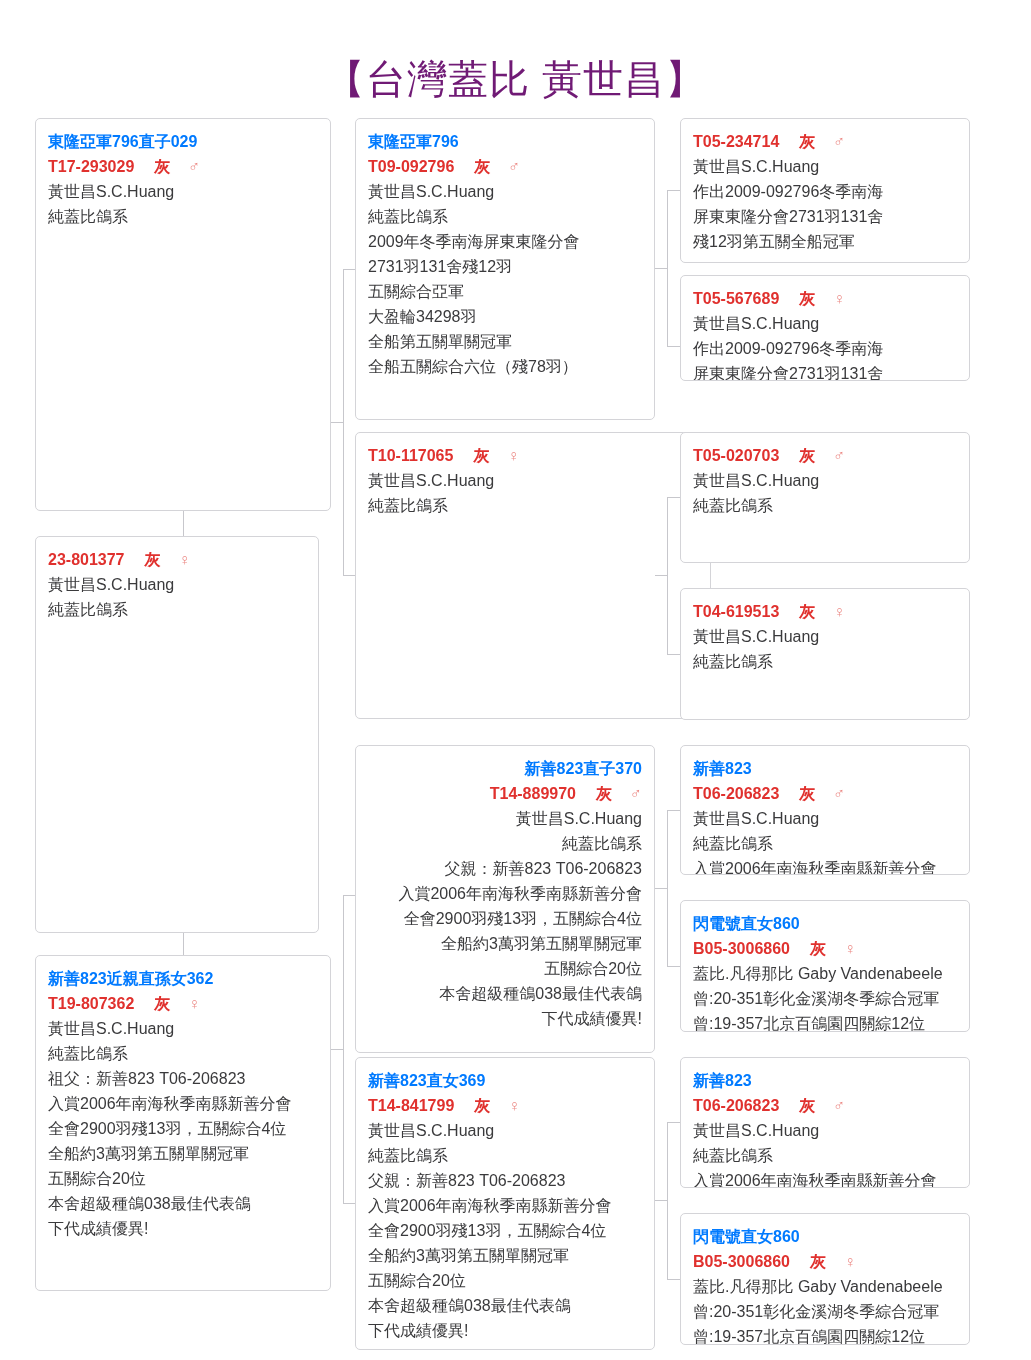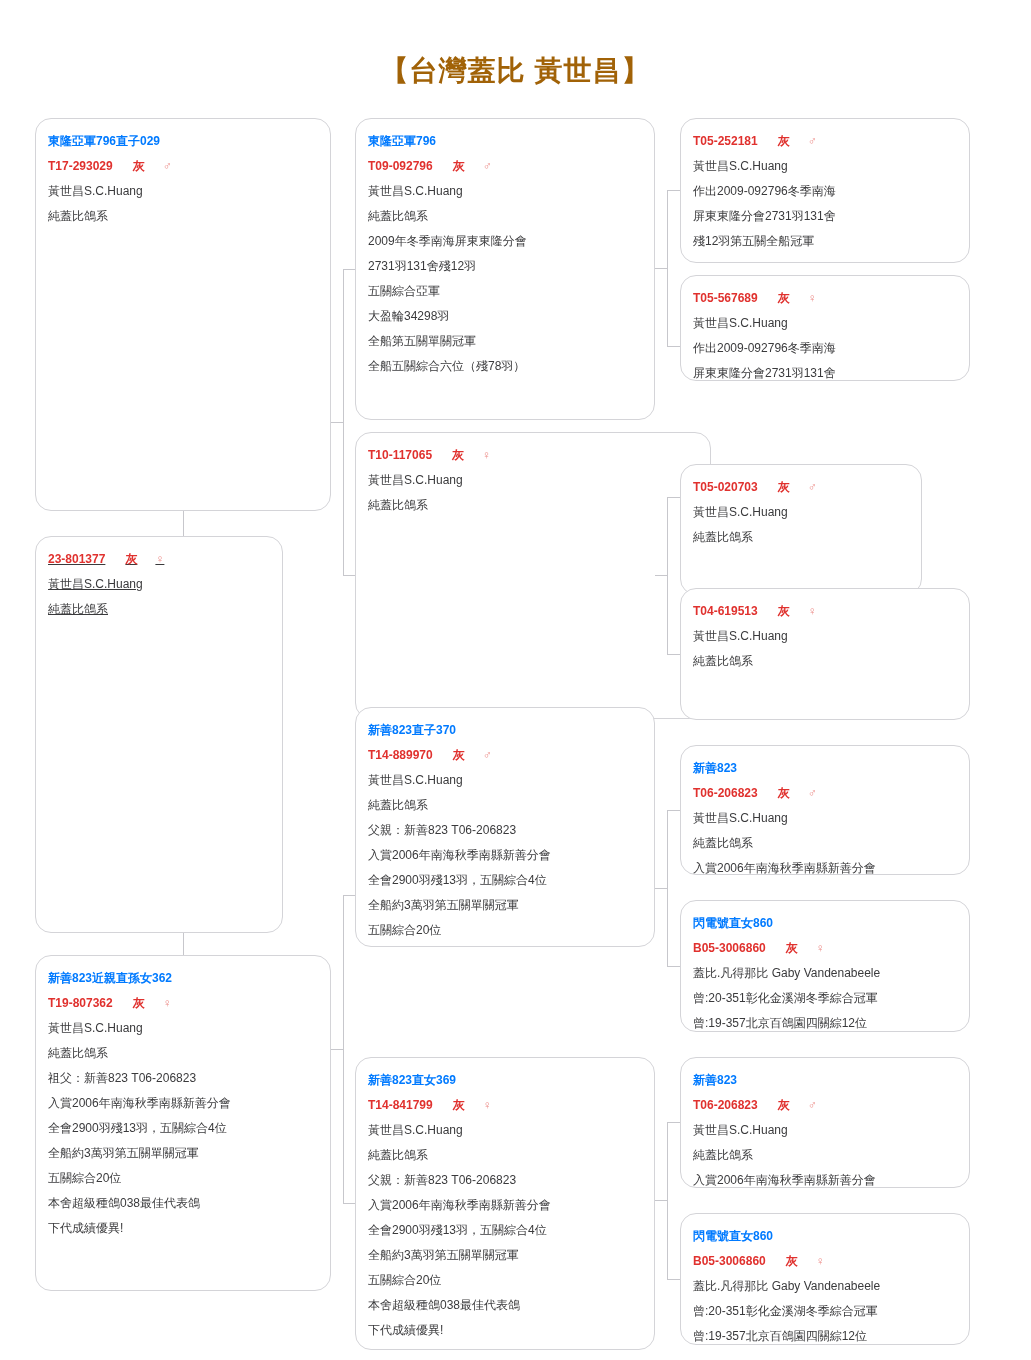--- a/index.html
+++ b/index.html
@@ -10,33 +10,33 @@
     height: 1360px;
     background: #ffffff;
     overflow: hidden;
   }
   .page-title {
     position: absolute;
     top: 52px;
     left: 0;
     width: 100%;
     text-align: center;
-    font-size: 28px;
-    font-weight: bold;
-    color: #a16207;
+    font-size: 40px;
+    font-weight: normal;
+    color: #701a75;
     letter-spacing: 1px;
   }
   .box {
     position: absolute;
     box-sizing: border-box;
     background: #ffffff;
     border: 1px solid #d4d4d8;
-    border-radius: 16px;
+    border-radius: 5px;
     padding: 10px 12px;
-    font-size: 12px;
+    font-size: 16px;
     line-height: 25px;
     color: #3a3a3c;
     overflow: hidden;
   }
   .box-title {
     color: #007aff;
     font-weight: bold;
     white-space: nowrap;
   }
   .ring-row { white-space: nowrap; }
@@ -67,21 +67,21 @@
 
   <div class="box" style="left: 35px; top: 118px; width: 296px; height: 393px;">
     <div class="box-title">東隆亞軍796直子029</div>
     <div class="ring-row"><span class="ring">T17-293029</span><span class="color-label">灰</span><span class="sex">♂</span></div>
     <div class="box-lines">
         <div class="line">黃世昌S.C.Huang</div>
         <div class="line">純蓋比鴿系</div>
       </div>
   </div>
 
-  <div class="box" style="left: 35px; top: 536px; width: 248px; height: 397px; text-decoration: underline;">
+  <div class="box" style="left: 35px; top: 536px; width: 284px; height: 397px;">
 
     <div class="ring-row"><span class="ring">23-801377</span><span class="color-label">灰</span><span class="sex">♀</span></div>
     <div class="box-lines">
         <div class="line">黃世昌S.C.Huang</div>
         <div class="line">純蓋比鴿系</div>
       </div>
   </div>
 
   <div class="box" style="left: 35px; top: 955px; width: 296px; height: 336px;">
     <div class="box-title">新善823近親直孫女362</div>
@@ -116,21 +116,21 @@
 
   <div class="box" style="left: 355px; top: 432px; width: 356px; height: 287px;">
 
     <div class="ring-row"><span class="ring">T10-117065</span><span class="color-label">灰</span><span class="sex">♀</span></div>
     <div class="box-lines">
         <div class="line">黃世昌S.C.Huang</div>
         <div class="line">純蓋比鴿系</div>
       </div>
   </div>
 
-  <div class="box" style="left: 355px; top: 707px; width: 300px; height: 240px;">
+  <div class="box" style="left: 355px; top: 745px; width: 300px; height: 308px; text-align: right;">
     <div class="box-title">新善823直子370</div>
     <div class="ring-row"><span class="ring">T14-889970</span><span class="color-label">灰</span><span class="sex">♂</span></div>
     <div class="box-lines">
         <div class="line">黃世昌S.C.Huang</div>
         <div class="line">純蓋比鴿系</div>
         <div class="line">父親：新善823 T06-206823</div>
         <div class="line">入賞2006年南海秋季南縣新善分會</div>
         <div class="line">全會2900羽殘13羽，五關綜合4位</div>
         <div class="line">全船約3萬羽第五關單關冠軍</div>
         <div class="line">五關綜合20位</div>
@@ -150,41 +150,41 @@
         <div class="line">全會2900羽殘13羽，五關綜合4位</div>
         <div class="line">全船約3萬羽第五關單關冠軍</div>
         <div class="line">五關綜合20位</div>
         <div class="line">本舍超級種鴿038最佳代表鴿</div>
         <div class="line">下代成績優異!</div>
       </div>
   </div>
 
   <div class="box" style="left: 680px; top: 118px; width: 290px; height: 145px;">
 
-    <div class="ring-row"><span class="ring">T05-252181</span><span class="color-label">灰</span><span class="sex">♂</span></div>
+    <div class="ring-row"><span class="ring">T05-234714</span><span class="color-label">灰</span><span class="sex">♂</span></div>
     <div class="box-lines">
         <div class="line">黃世昌S.C.Huang</div>
         <div class="line">作出2009-092796冬季南海</div>
         <div class="line">屏東東隆分會2731羽131舍</div>
         <div class="line">殘12羽第五關全船冠軍</div>
       </div>
   </div>
 
   <div class="box" style="left: 680px; top: 275px; width: 290px; height: 106px;">
 
     <div class="ring-row"><span class="ring">T05-567689</span><span class="color-label">灰</span><span class="sex">♀</span></div>
     <div class="box-lines">
         <div class="line">黃世昌S.C.Huang</div>
         <div class="line">作出2009-092796冬季南海</div>
         <div class="line">屏東東隆分會2731羽131舍</div>
         <div class="line">殘12羽第五關全船冠軍</div>
       </div>
   </div>
 
-  <div class="box" style="left: 680px; top: 432px; width: 242px; height: 131px; margin-top: 32px;">
+  <div class="box" style="left: 680px; top: 432px; width: 290px; height: 131px;">
 
     <div class="ring-row"><span class="ring">T05-020703</span><span class="color-label">灰</span><span class="sex">♂</span></div>
     <div class="box-lines">
         <div class="line">黃世昌S.C.Huang</div>
         <div class="line">純蓋比鴿系</div>
       </div>
   </div>
 
   <div class="box" style="left: 680px; top: 588px; width: 290px; height: 132px;">
 

